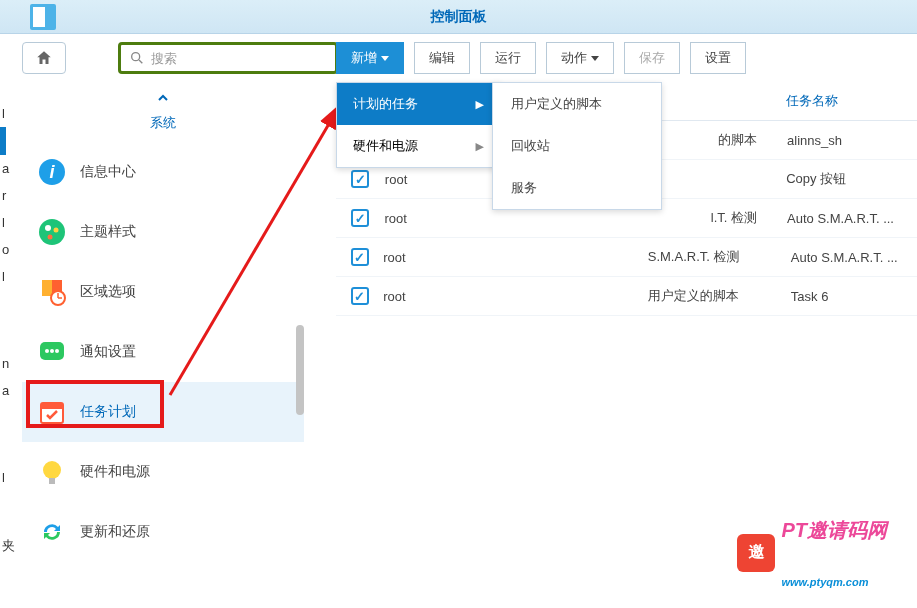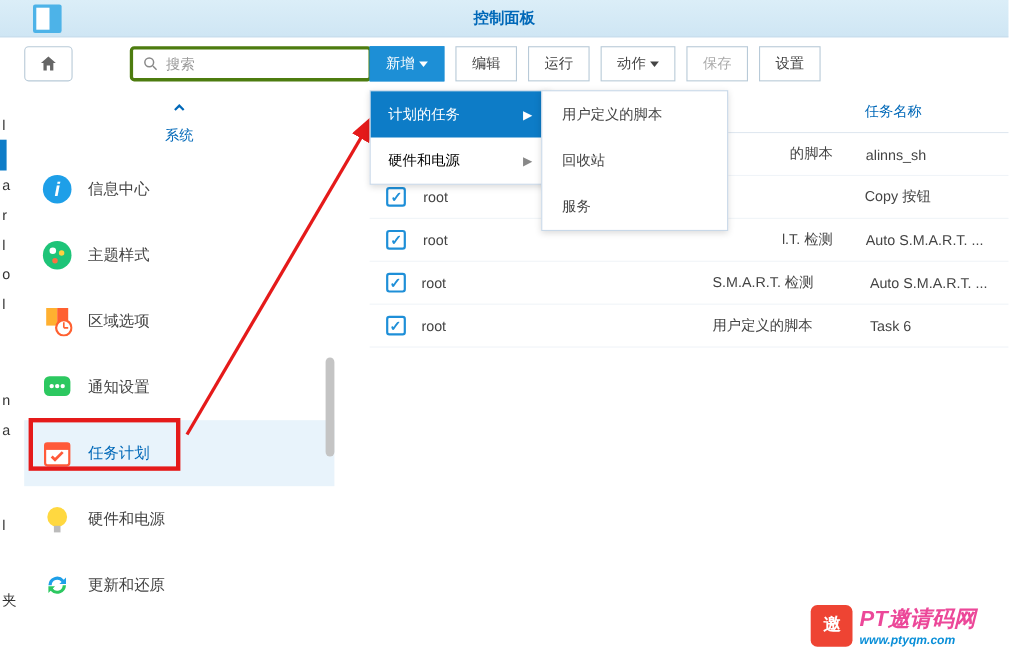--- a/index.html
+++ b/index.html
@@ -50,21 +50,21 @@
     .th { padding-right: 6px; }
     
     .scrollbar-thumb { position: absolute; left: 296px; top: 325px; width: 8px; height: 90px; background: #c4c4c4; border-radius: 4px; }
     
     .arrow-line { position: absolute; pointer-events: none; }
     
     .watermark { position: absolute; right: 30px; bottom: 20px; display: flex; align-items: center; gap: 6px; }
     .watermark-badge { width: 38px; height: 38px; background: #e43; border-radius: 6px; display: flex; align-items: center; justify-content: center; color: #fff; font-weight: bold; font-size: 16px; }
     .watermark-text { font-style: italic; font-weight: bold; }
     .watermark-main { font-size: 20px; color: #ec4899; }
-    .watermark-sub { font-size: 11px; color: #0a8fd8; }
+    .watermark-sub { font-size: 11px; color: #0a8fd8; margin-top: 32px; }
     
     .left-strip { position: absolute; left: 0; top: 100px; width: 18px; font-size: 13px; color: #333; }
     .left-strip div { padding: 6px 2px; }
     .left-strip .blue { background: #0d7cc7; color: #fff; width: 6px; height: 28px; margin: 0; padding: 0; }
   </style>
 </head>
 <body>
 
 <div class="header">
   <div class="header-icon"></div>

